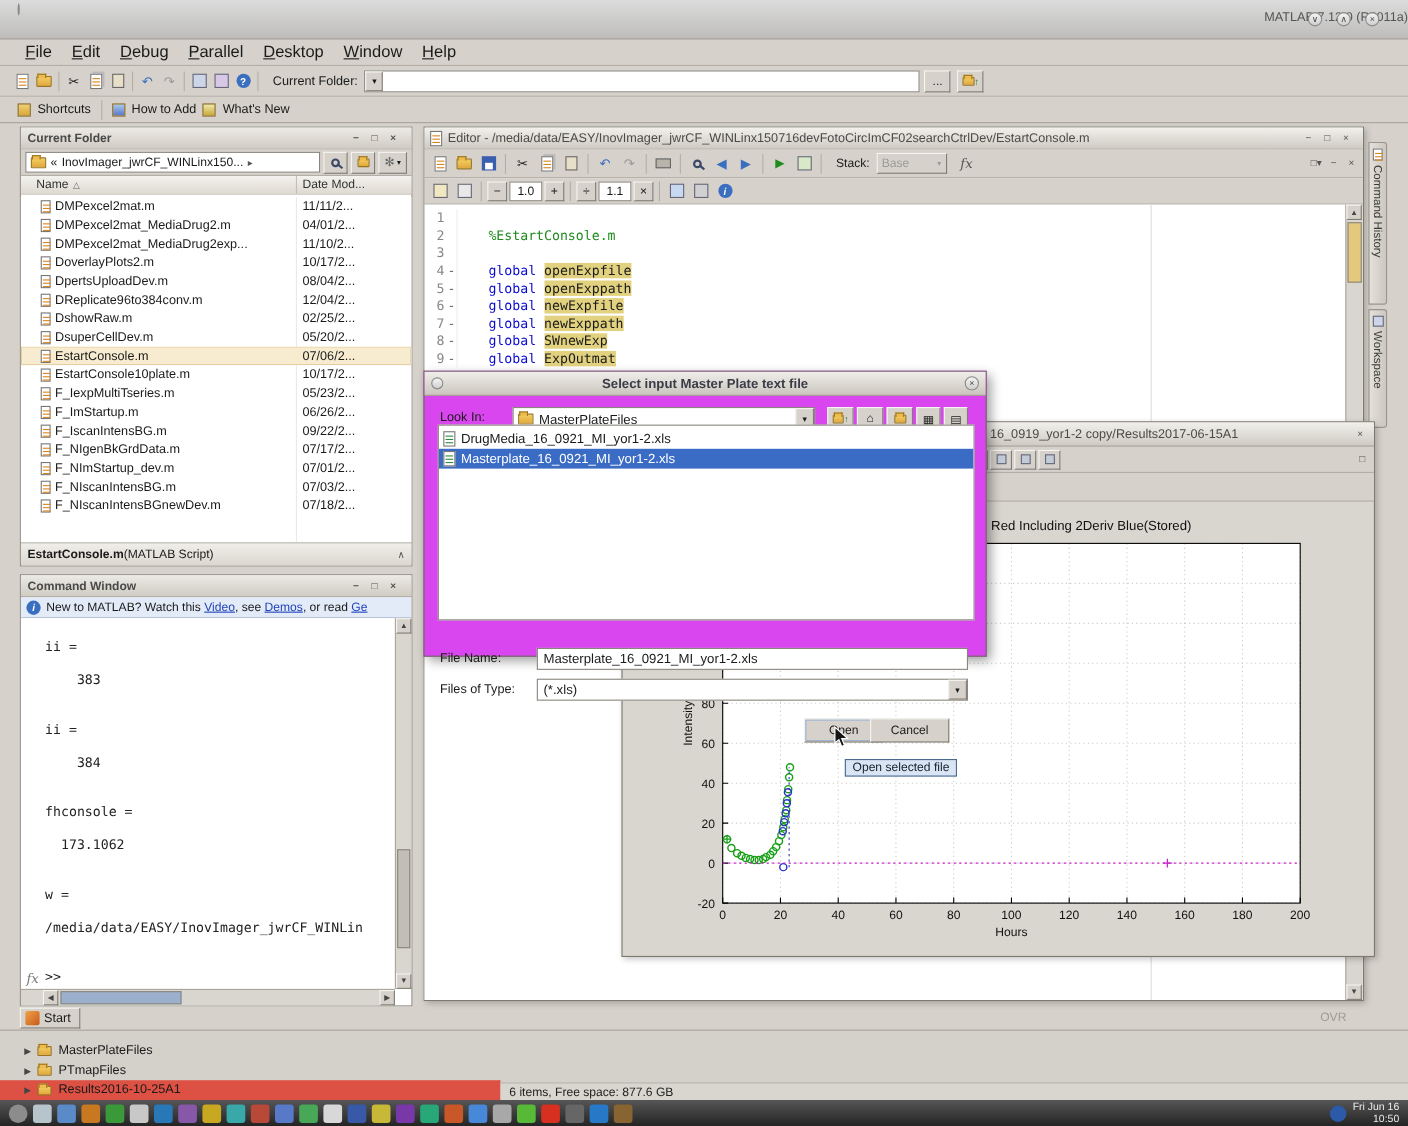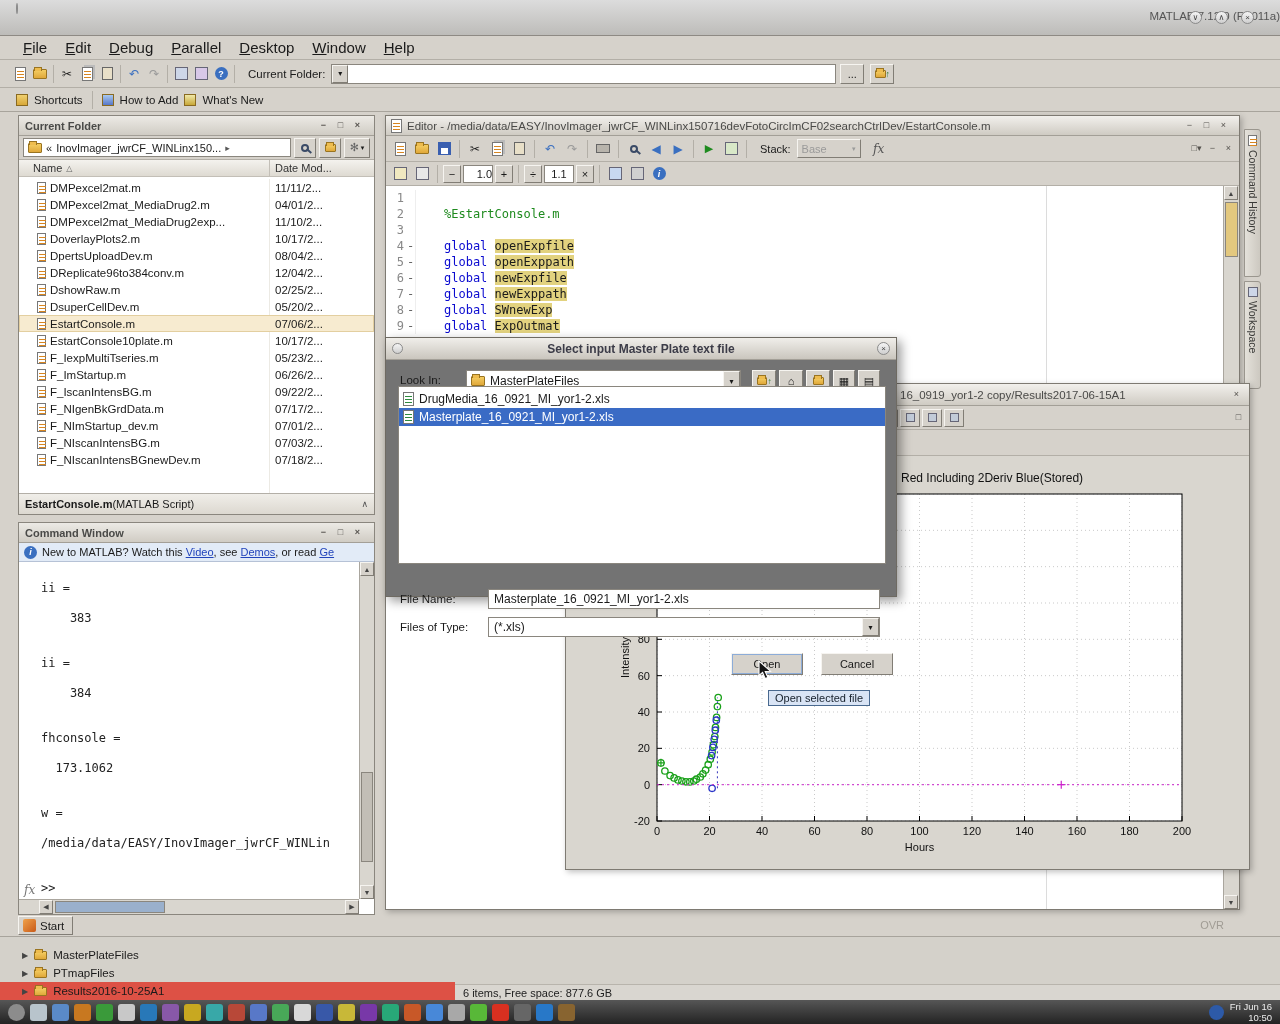--- a/index.html
+++ b/index.html
@@ -83,21 +83,21 @@
 #figwin{left:565px;top:383px;width:685px;height:487px;background:#d9d6cf;border:1px solid #7e7a72;box-shadow:2px 2px 6px rgba(0,0,0,.25)}
 .fbtn{width:20px;height:18px;background:#d6d2cb;border:1px solid;border-color:#f6f4f0 #817d75 #817d75 #f6f4f0;display:inline-flex;align-items:center;justify-content:center}
 .fbtn .dot{width:9px;height:9px;background:#c2cbd8;border:1px solid #667}
 #figure-plot{position:absolute;left:1px;top:72px;pointer-events:none}
 .grid-ln{stroke:#c9c9c9;stroke-dasharray:1,3;stroke-width:1}
 .axbox{fill:none;stroke:#000;stroke-width:1}
 .tick{stroke:#000;stroke-width:1}
 .tlab{font-family:"Liberation Sans",sans-serif;font-size:11px;fill:#111}
 .ptitle-svg{font-family:"Liberation Sans",sans-serif;font-size:12px;fill:#111}
 
-#dialog{left:385px;top:337px;width:512px;height:260px;background:#737373;border:1px solid #6e6a62;box-shadow:4px 4px 10px rgba(0,0,0,.4)}
+#dialog{left:385px;top:337px;width:512px;height:260px;background:#d946ef;border:1px solid #6e6a62;box-shadow:4px 4px 10px rgba(0,0,0,.4)}
 #dlg-title{height:22px;background:linear-gradient(#f0eeea,#cac6be);border-bottom:1px solid #a39f97;display:flex;align-items:center;padding:0 6px}
 #dlg-title .t{position:absolute;left:0;right:0;text-align:center;font-weight:bold;font-size:12px;color:#3c3c48}
 .dlg-row{display:flex;align-items:center;height:18px;gap:5px;padding-left:4px;font-size:12px;white-space:nowrap}
 .dlg-row.sel{background:#3a6bc5;color:#fff}
 .dlg-label{font-size:11.5px}
 #dlg-tooltip{position:absolute;left:382px;top:352px;background:#d9e4f5;border:1px solid #49698f;font-size:11px;padding:1px 6px;color:#16202c;white-space:nowrap}
 
 #dstatus{left:18px;top:915px;width:1222px;height:21px;background:#d6d2cb}
 #start-btn{position:absolute;left:0;top:1px;height:19px;padding:0 8px 0 4px;display:flex;align-items:center;gap:4px;font-size:11.5px}
 .start-ic{width:13px;height:13px;border-radius:2px;background:linear-gradient(135deg,#f0a24a,#c85a18)}
@@ -447,21 +447,21 @@
   </div>
   <div class="etb" style="height:24px">
     <span class="ic">
         <span class="g-sq" style="background:#f0e8c0"></span>
       </span>
     <span class="ic">
         <span class="g-sq" style="background:#e8e8e8"></span>
       </span>
     <span class="sep"></span>
     <span class="bbtn" style="width:18px;height:18px">−</span>
-    <span class="field" style="width:30px;height:18px;text-align:right;font-size:11px;line-height:17px">1.0</span>
+    <span class="field" style="width:30px;height:18px;text-align:center;font-size:11px;line-height:17px">1.0</span>
     <span class="bbtn" style="width:18px;height:18px">+</span>
     <span class="sep"></span>
     <span class="bbtn" style="width:18px;height:18px">÷</span>
     <span class="field" style="width:30px;height:18px;text-align:center;font-size:11px;line-height:17px">1.1</span>
     <span class="bbtn" style="width:18px;height:18px">×</span>
     <span class="sep"></span>
     <span class="ic">
         <span class="g-sq" style="background:#c8d8f0"></span>
       </span>
     <span class="ic">
@@ -784,21 +784,21 @@
       </div>
   </div>
   <div style="position:absolute;left:14px;top:255px" class="dlg-label">File Name:</div>
   <div class="field" style="position:absolute;left:102px;top:251px;width:392px;height:20px;font-size:12px;line-height:18px;padding-left:5px">Masterplate_16_0921_MI_yor1-2.xls</div>
   <div style="position:absolute;left:14px;top:283px" class="dlg-label">Files of Type:</div>
   <div class="field" style="position:absolute;left:102px;top:279px;width:392px;height:20px;display:flex;align-items:center">
     <span style="flex:1;padding-left:5px;font-size:12px">(*.xls)</span>
     <span class="bbtn" style="width:17px;height:18px;font-size:8px">▾</span>
   </div>
   <span class="bbtn" style="position:absolute;left:345px;top:315px;width:72px;height:22px;box-shadow:inset 0 0 0 1px #8cacd8">Open</span>
-  <span class="bbtn" style="position:absolute;left:435px;top:315px;width:72px;height:22px">Cancel</span>
+  <span class="bbtn" style="position:absolute;left:405px;top:315px;width:72px;height:22px">Cancel</span>
   <div id="dlg-tooltip">Open selected file</div>
   <div id="cursor">
     <svg width="14" height="20" viewBox="0 0 14 20">
         <path d="M1,1 L1,15.5 L4.6,12.4 L7.2,18.6 L9.8,17.4 L7.2,11.4 L12.4,11.2 Z" fill="#151515" stroke="#fff" stroke-width="1.1"></path>
       </svg>
   </div>
 </div>
 
 <div id="fm" class="abs">
   <div id="fm-rows">

